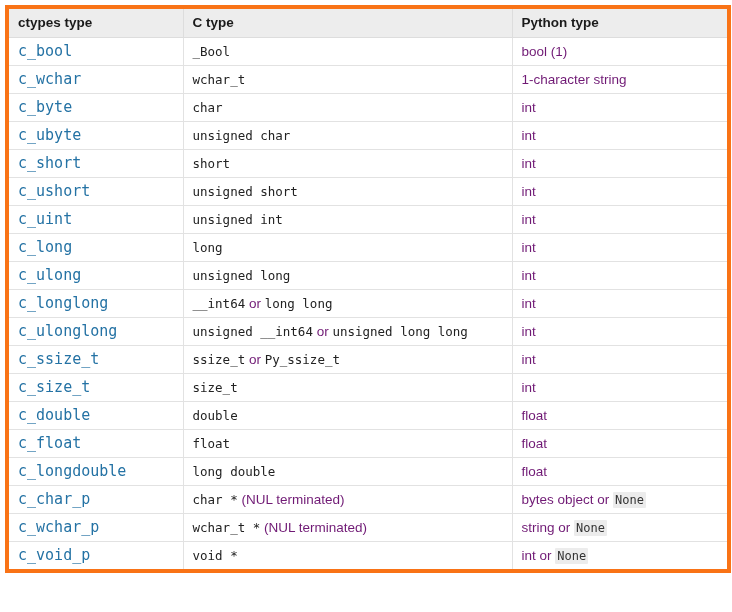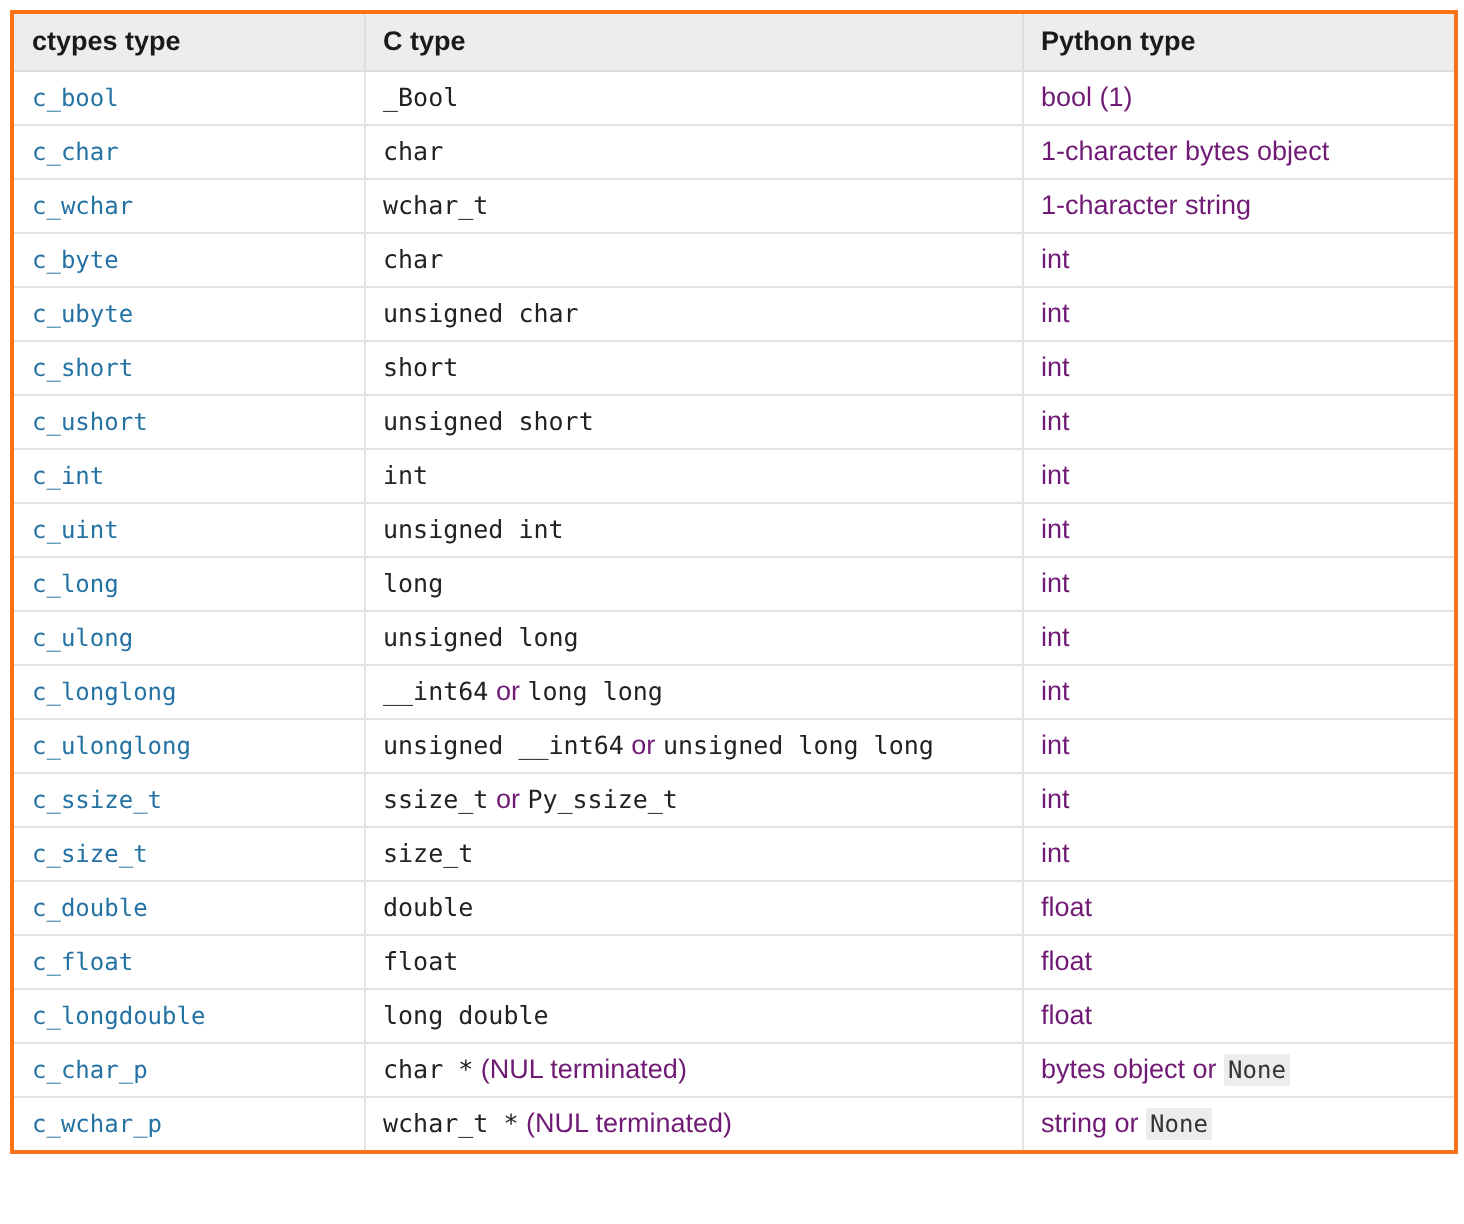--- a/index.html
+++ b/index.html
@@ -18,21 +18,21 @@
   .table-wrap {
     padding: 5px 5px 0 5px;
     box-sizing: border-box;
     width: 732px;
   }
 
   table.ctypes-table {
     border-collapse: collapse;
     width: 722px;
     table-layout: fixed;
-    border: 2px solid #f97316;
+    border: 4px solid #f97316;
     background: #ffffff;
   }
 
   table.ctypes-table col.col-ctypes { width: 176px; }
   table.ctypes-table col.col-ctype  { width: 329px; }
   table.ctypes-table col.col-python { width: 217px; }
 
   table.ctypes-table thead th {
     background: #ededed;
     border: 1px solid #dddddd;
@@ -54,21 +54,21 @@
     line-height: 16px;
     vertical-align: middle;
     white-space: nowrap;
     overflow: hidden;
     background: #ffffff;
   }
 
   
   .xref-link {
     font-family: "DejaVu Sans Mono", "Liberation Mono", monospace;
-    font-size: 12px;
+    font-size: 15px;
     color: #2472a4;
     text-decoration: none;
     letter-spacing: 0;
   }
 
   
   .mono {
     font-family: "DejaVu Sans Mono", "Liberation Mono", monospace;
     font-size: 12.5px;
     color: #222222;
@@ -109,25 +109,20 @@
         <th>Python type</th>
       </tr>
     </thead>
     <tbody id="table-body">
         <tr>
           <td><a class="xref-link" href="#">c_bool</a></td>
           <td><span class="mono">_Bool</span></td>
           <td><span class="prose">bool (1)</span></td>
         </tr>
         <tr>
-          <td><a class="xref-link" href="#">c_char</a></td>
-          <td><span class="mono">char</span></td>
-          <td><span class="prose">1-character bytes object</span></td>
-        </tr>
-        <tr>
           <td><a class="xref-link" href="#">c_wchar</a></td>
           <td><span class="mono">wchar_t</span></td>
           <td><span class="prose">1-character string</span></td>
         </tr>
         <tr>
           <td><a class="xref-link" href="#">c_byte</a></td>
           <td><span class="mono">char</span></td>
           <td><span class="prose">int</span></td>
         </tr>
         <tr>
@@ -139,25 +134,20 @@
           <td><a class="xref-link" href="#">c_short</a></td>
           <td><span class="mono">short</span></td>
           <td><span class="prose">int</span></td>
         </tr>
         <tr>
           <td><a class="xref-link" href="#">c_ushort</a></td>
           <td><span class="mono">unsigned short</span></td>
           <td><span class="prose">int</span></td>
         </tr>
         <tr>
-          <td><a class="xref-link" href="#">c_int</a></td>
-          <td><span class="mono">int</span></td>
-          <td><span class="prose">int</span></td>
-        </tr>
-        <tr>
           <td><a class="xref-link" href="#">c_uint</a></td>
           <td><span class="mono">unsigned int</span></td>
           <td><span class="prose">int</span></td>
         </tr>
         <tr>
           <td><a class="xref-link" href="#">c_long</a></td>
           <td><span class="mono">long</span></td>
           <td><span class="prose">int</span></td>
         </tr>
         <tr>
@@ -203,15 +193,20 @@
         <tr>
           <td><a class="xref-link" href="#">c_char_p</a></td>
           <td><span class="mono">char *</span><span class="prose"> (NUL terminated)</span></td>
           <td><span class="prose">bytes object or </span><span class="code-chip">None</span></td>
         </tr>
         <tr>
           <td><a class="xref-link" href="#">c_wchar_p</a></td>
           <td><span class="mono">wchar_t *</span><span class="prose"> (NUL terminated)</span></td>
           <td><span class="prose">string or </span><span class="code-chip">None</span></td>
         </tr>
+        <tr>
+          <td><a class="xref-link" href="#">c_void_p</a></td>
+          <td><span class="mono">void *</span></td>
+          <td><span class="prose">int or </span><span class="code-chip">None</span></td>
+        </tr>
       </tbody>
   </table>
 </div>
 
 </body></html>

